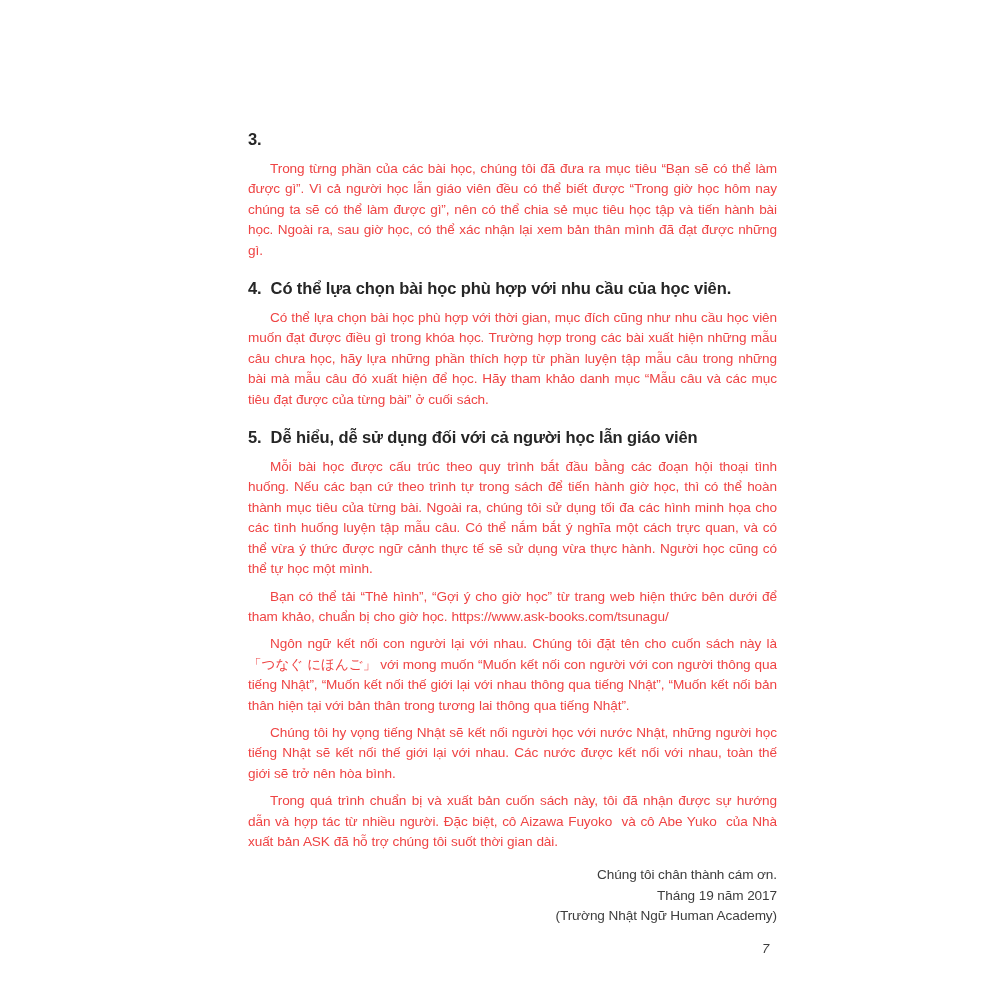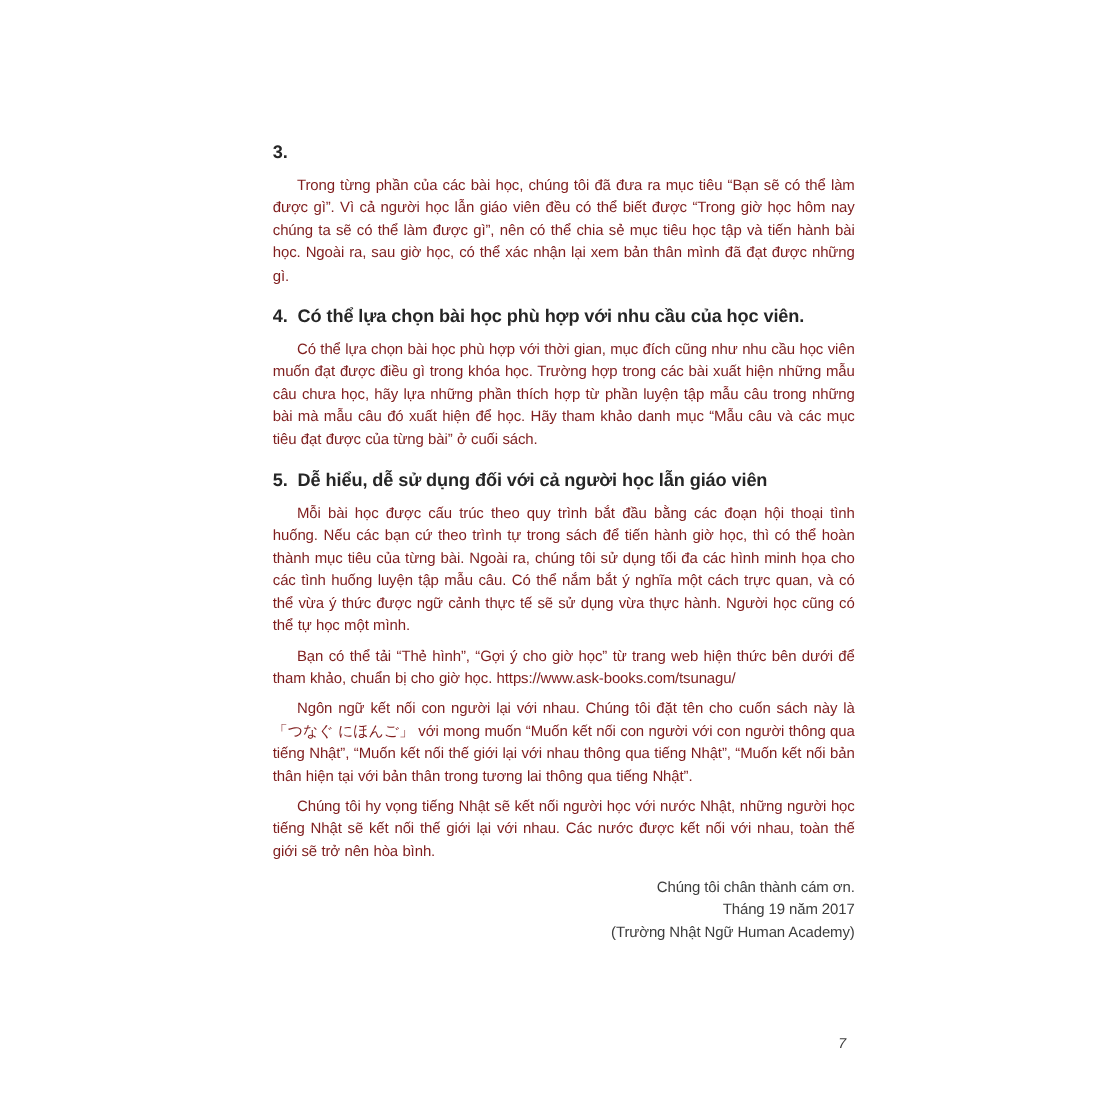--- a/index.html
+++ b/index.html
@@ -36,21 +36,21 @@
   }
   .section-heading .num {
     margin-right: 9px;
     flex: 0 0 auto;
   }
   .content p.body-para {
     font-size: 13.6px;
     line-height: 20.4px;
     text-align: justify;
     text-indent: 22px;
-    color: #7f1d1d;
+    color: #ef4444;
     margin-bottom: 7px;
     letter-spacing: -0.1px;
     word-spacing: 0.3px;
   }
   .closing {
     margin-top: 13px;
     text-align: right;
     font-size: 13.6px;
     line-height: 20.2px;
     color: #3d3d3d;
@@ -83,20 +83,21 @@
     <p class="body-para">Có thể lựa chọn bài học phù hợp với thời gian, mục đích cũng như nhu cầu học viên muốn đạt được điều gì trong khóa học. Trường hợp trong các bài xuất hiện những mẫu câu chưa học, hãy lựa những phần thích hợp từ phần luyện tập mẫu câu trong những bài mà mẫu câu đó xuất hiện để học. Hãy tham khảo danh mục “Mẫu câu và các mục tiêu đạt được của từng bài” ở cuối sách.</p>
 
     <h2 class="section-heading">
       <span class="num">5.</span>
       <span class="title">Dễ hiểu, dễ sử dụng đối với cả người học lẫn giáo viên</span>
     </h2>
     <p class="body-para">Mỗi bài học được cấu trúc theo quy trình bắt đầu bằng các đoạn hội thoại tình huống. Nếu các bạn cứ theo trình tự trong sách để tiến hành giờ học, thì có thể hoàn thành mục tiêu của từng bài. Ngoài ra, chúng tôi sử dụng tối đa các hình minh họa cho các tình huống luyện tập mẫu câu. Có thể nắm bắt ý nghĩa một cách trực quan, và có thể vừa ý thức được ngữ cảnh thực tế sẽ sử dụng vừa thực hành. Người học cũng có thể tự học một mình.</p>
     <p class="body-para">Bạn có thể tải “Thẻ hình”, “Gợi ý cho giờ học” từ trang web hiện thức bên dưới để tham khảo, chuẩn bị cho giờ học. https://www.ask-books.com/tsunagu/</p>
     <p class="body-para">Ngôn ngữ kết nối con người lại với nhau. Chúng tôi đặt tên cho cuốn sách này là 「つなぐ にほんご」 với mong muốn “Muốn kết nối con người với con người thông qua tiếng Nhật”, “Muốn kết nối thế giới lại với nhau thông qua tiếng Nhật”, “Muốn kết nối bản thân hiện tại với bản thân trong tương lai thông qua tiếng Nhật”.</p>
     <p class="body-para">Chúng tôi hy vọng tiếng Nhật sẽ kết nối người học với nước Nhật, những người học tiếng Nhật sẽ kết nối thế giới lại với nhau. Các nước được kết nối với nhau, toàn thế giới sẽ trở nên hòa bình.</p>
+    <p class="body-para">Trong quá trình chuẩn bị và xuất bản cuốn sách này, tôi đã nhận được sự hướng dẫn và hợp tác từ nhiều người. Đặc biệt, cô Aizawa Fuyoko&nbsp; và cô Abe Yuko&nbsp; của Nhà xuất bản ASK đã hỗ trợ chúng tôi suốt thời gian dài.</p>
 
     <div class="closing">
       <div>Chúng tôi chân thành cám ơn.</div>
       <div>Tháng 19 năm 2017</div>
       <div>(Trường Nhật Ngữ Human Academy)</div>
     </div>
   </div>
 
   <div class="page-number">7</div>
 </div>

